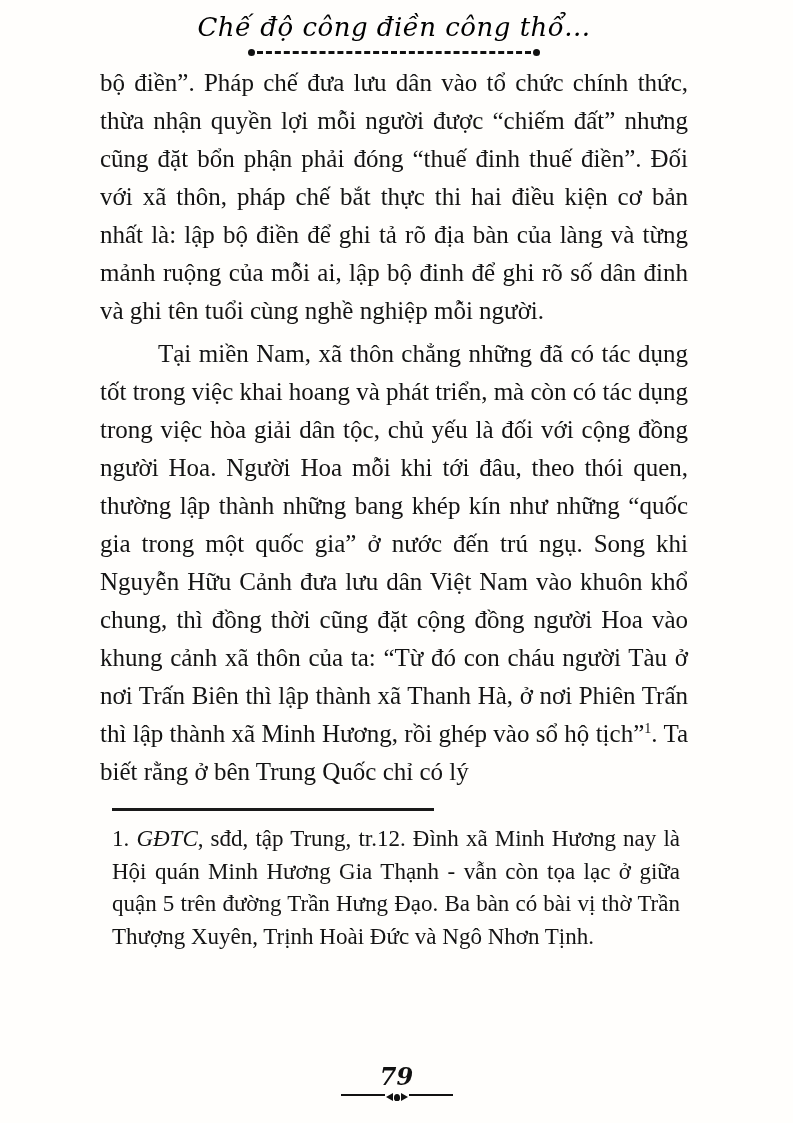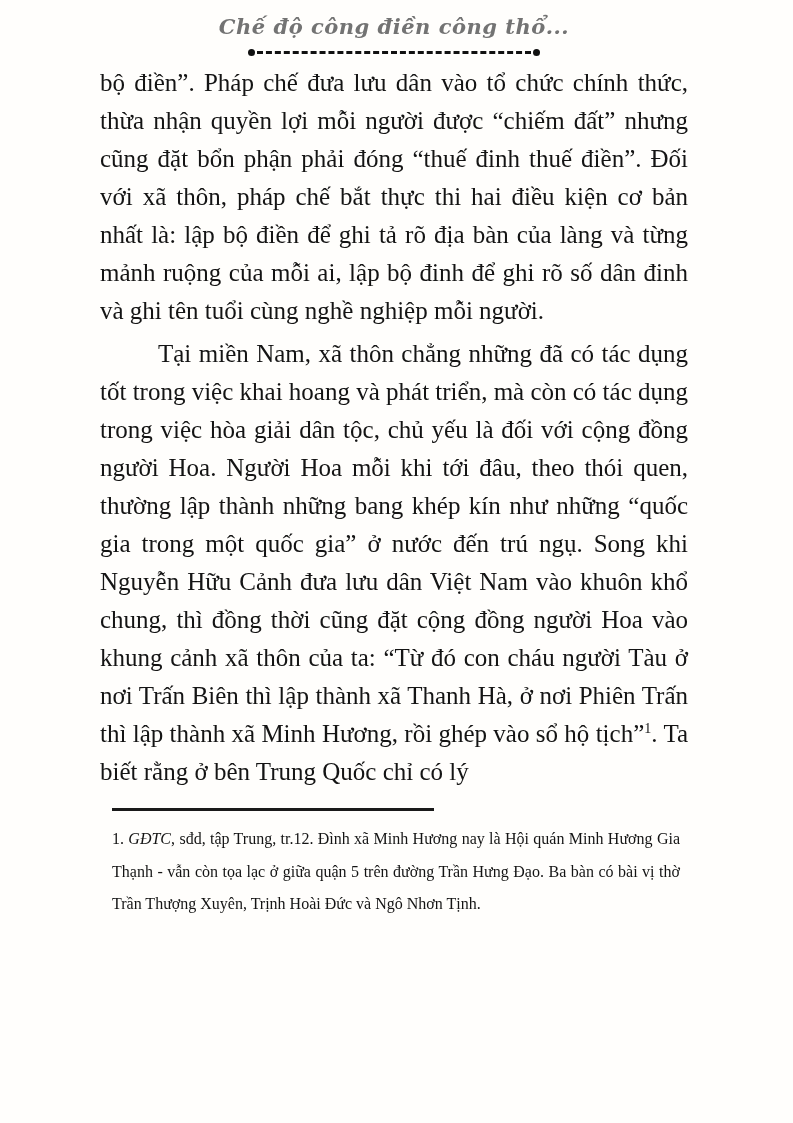--- a/index.html
+++ b/index.html
@@ -19,26 +19,26 @@
     box-sizing: border-box;
     padding: 12px 105px 0 100px;
   }
 
   
   .header {
     text-align: center;
   }
   .running-title {
     font-family: "DejaVu Serif", serif;
-    font-weight: bold;
+    font-weight: normal;
     font-style: italic;
-    font-size: 21px;
+    font-size: 26px;
     letter-spacing: 0.5px;
     line-height: 30px;
-    color: #737373;
+    color: #000000;
   }
   .header-rule {
     width: 292px;
     margin: 7px auto 0 auto;
     display: flex;
     align-items: center;
   }
   .header-rule .dot {
     width: 7px;
     height: 7px;
@@ -76,21 +76,21 @@
 
   
   .fn-sep {
     width: 322px;
     border-top: 3px solid #1a1a1a;
     margin: 17px 0 0 12px;
     height: 0;
   }
   .footnote {
     margin: 12px 8px 0 12px;
-    font-size: 16px;
+    font-size: 23px;
     line-height: 32.5px;
     text-align: justify;
     color: #141414;
   }
   .footnote i {
     font-style: italic;
   }
 
   
   .footer {
@@ -162,14 +162,26 @@
 
   <div class="body-text">
     <p class="p1">bộ điền”. Pháp chế đưa lưu dân vào tổ chức chính thức, thừa nhận quyền lợi mỗi người được “chiếm đất” nhưng cũng đặt bổn phận phải đóng “thuế đinh thuế điền”. Đối với xã thôn, pháp chế bắt thực thi hai điều kiện cơ bản nhất là: lập bộ điền để ghi tả rõ địa bàn của làng và từng mảnh ruộng của mỗi ai, lập bộ đinh để ghi rõ số dân đinh và ghi tên tuổi cùng nghề nghiệp mỗi người.</p>
     <p class="p2"><span>Tại miền Nam, xã thôn chẳng những đã có tác dụng tốt trong việc khai hoang và phát triển, mà còn có tác dụng trong việc hòa giải dân tộc, chủ yếu là đối với cộng đồng người Hoa. Người Hoa mỗi khi tới đâu, theo thói quen, thường lập thành những bang khép kín như những “quốc gia trong một quốc gia” ở nước đến trú ngụ. Song khi Nguyễn Hữu Cảnh đưa lưu dân Việt Nam vào khuôn khổ chung, thì đồng thời cũng đặt cộng đồng người Hoa vào khung cảnh xã thôn của ta: “Từ đó con cháu người Tàu ở nơi Trấn Biên thì lập thành xã Thanh Hà, ở nơi Phiên Trấn thì lập thành xã Minh Hương, rồi ghép vào sổ hộ tịch”</span><sup>1</sup><span>. Ta biết rằng ở bên Trung Quốc chỉ có lý</span></p>
   </div>
 
   <div class="fn-sep"></div>
 
   <p class="footnote"><span>1. </span><i>GĐTC</i><span>, sđd, tập Trung, tr.12. Đình xã Minh Hương nay là Hội quán Minh Hương Gia Thạnh - vẫn còn tọa lạc ở giữa quận 5 trên đường Trần Hưng Đạo. Ba bàn có bài vị thờ Trần Thượng Xuyên, Trịnh Hoài Đức và Ngô Nhơn Tịnh.</span></p>
 
+  <div class="footer">
+    <div class="page-number">79</div>
+    <div class="footer-rule">
+      <span class="fline"></span>
+      <span class="orn">
+        <span class="tri-l"></span>
+        <span class="orb"></span>
+        <span class="tri-r"></span>
+      </span>
+      <span class="fline"></span>
+    </div>
+  </div>
 
 </div>
 
 </body></html>

